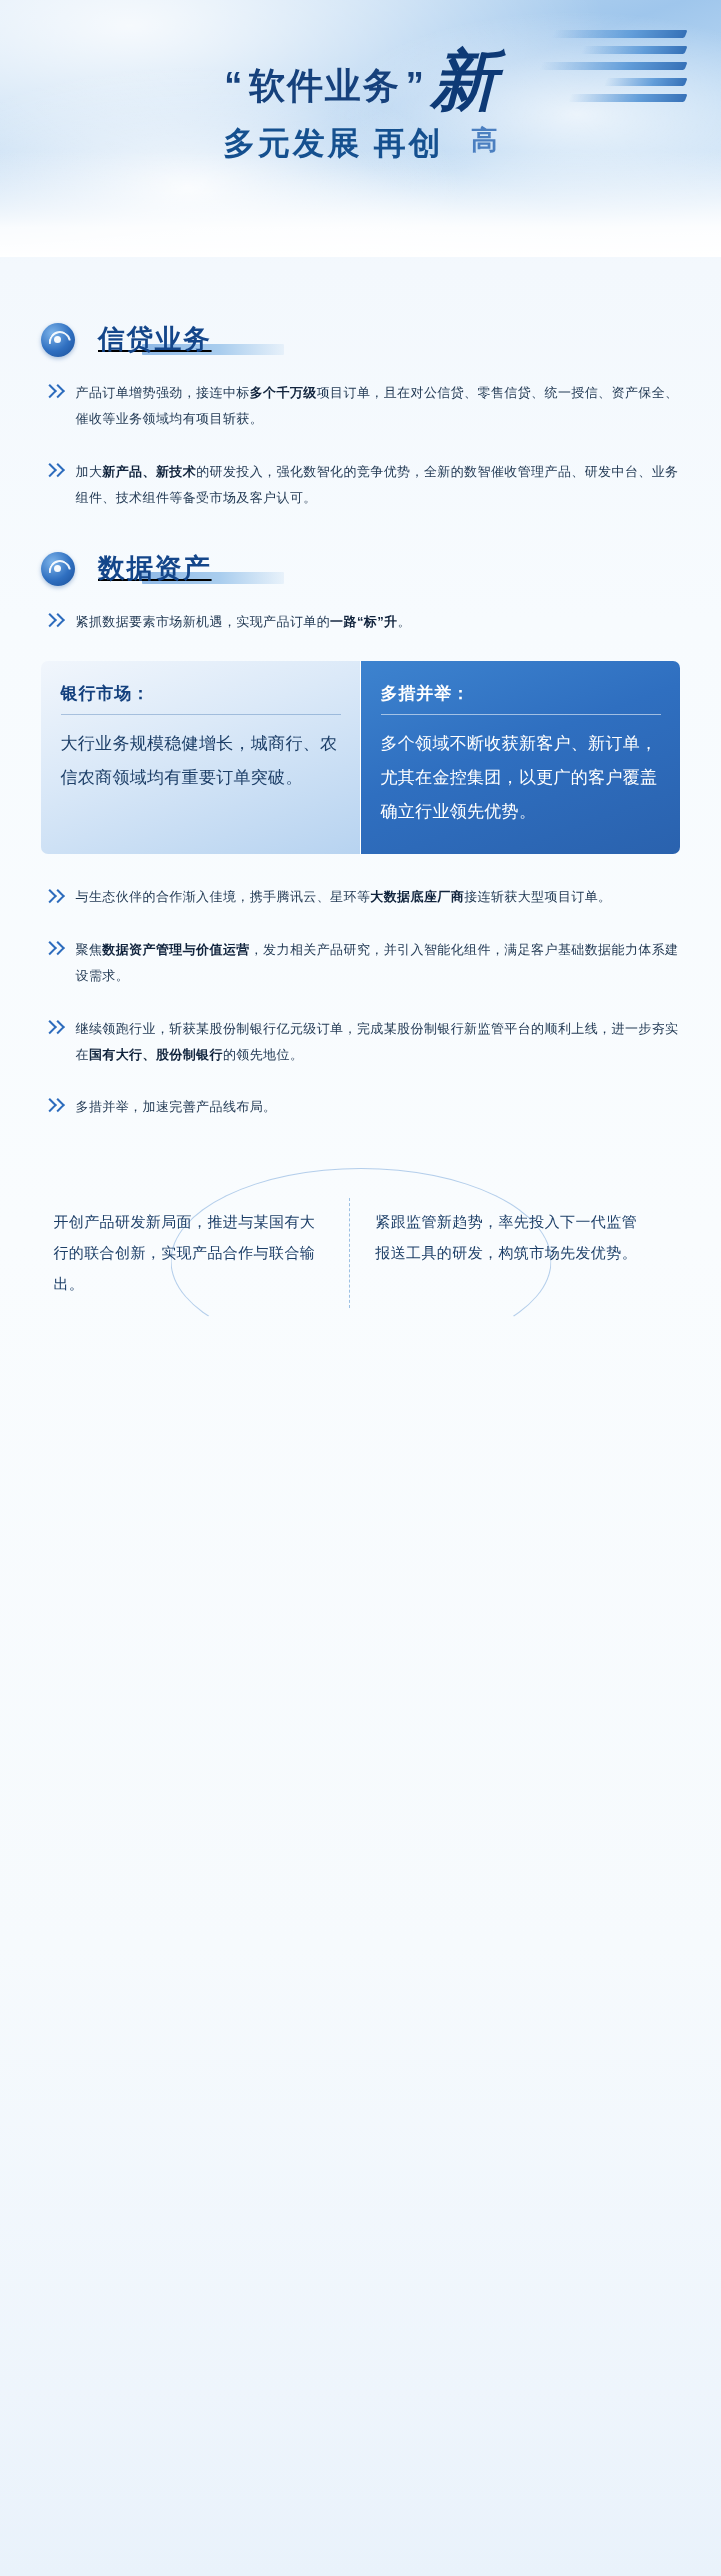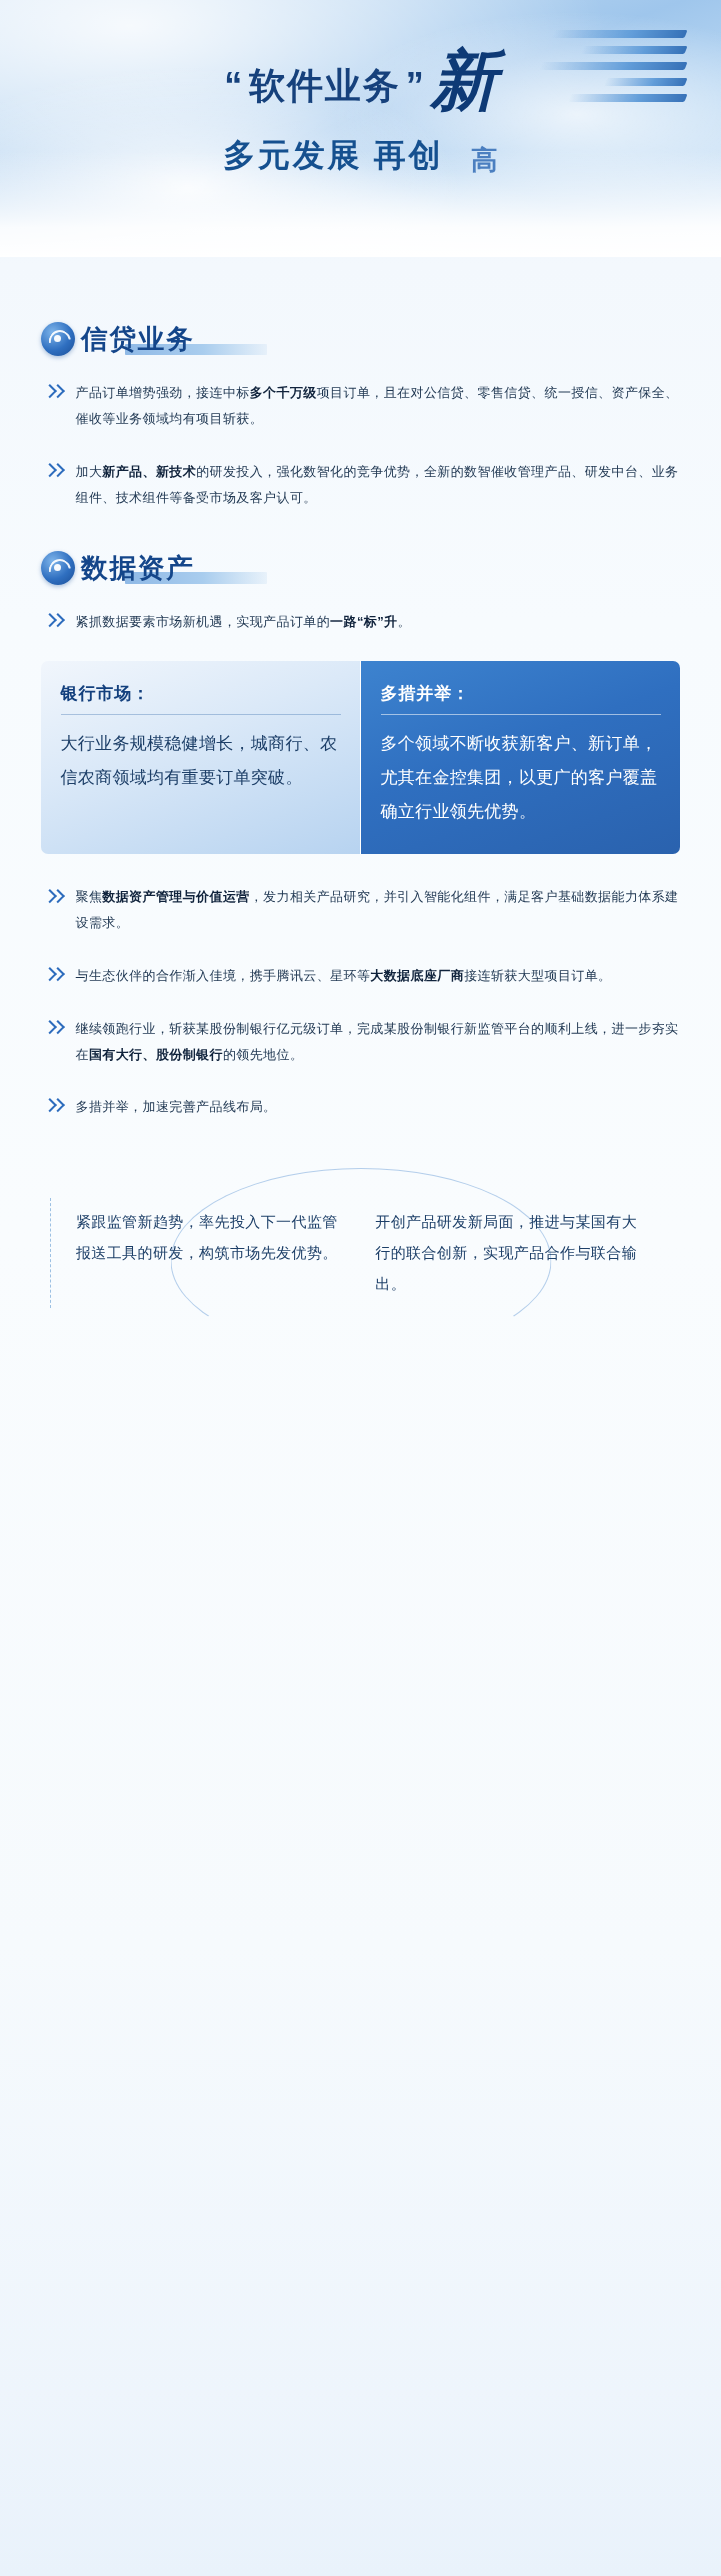--- a/index.html
+++ b/index.html
@@ -66,27 +66,27 @@
     font-size: 66px;
     font-weight: bold;
     color: #0e3a76;
     font-style: italic;
     letter-spacing: 0;
     line-height: 0.9;
     position: relative;
     top: 5.3px;
   }
   .hero-line2 {
-    margin-top: 28px;
+    margin-top: 16px;
     font-size: 32px;
     font-weight: bold;
     color: #15508f;
     letter-spacing: 2.7px;
     display:flex;
-    align-items:flex-end;
+    align-items:flex-start;
     justify-content:center;
     gap: 28px;
   }
   .hero-line2 .gao {
     font-size: 26.6px;
     font-weight: bold;
     color: #4b7fc0;
     letter-spacing: 0;
   }
   .hero-stripes {
@@ -109,24 +109,25 @@
   .hero-stripes span:nth-child(3){ top: 35px; width: 146px;}
   .hero-stripes span:nth-child(4){ top: 51px; width: 81px;}
   .hero-stripes span:nth-child(5){ top: 67px; width: 117px;}
 
   
   .content { padding: 25px 41px 35px 41px; }
 
   .section { margin-bottom: 12.4px; }
   .section-head {
     display:flex;
-    align-items:center;
-    gap: 6px;
+    align-items:flex-end;
+    gap: 23px;
     margin: 39px 0 23px 0;
     position:relative;
+    text-decoration:underline;
   }
   .sec-icon {
     width: 34px; height: 34px;
     border-radius: 50%;
     background: radial-gradient(circle at 34% 30%, #7db4ea 0%, #2f6fc0 55%, #1b4e96 100%);
     position:relative;
     flex: none;
     box-shadow: 0 1.8px 4.4px rgba(31,86,158,0.35);
   }
   .sec-icon:before {
@@ -367,31 +368,31 @@
           <p>多个领域不断收获新客户、新订单，尤其在金控集团，以更广的客户覆盖确立行业领先优势。</p>
         </div>
       </div>
 
       <div class="bullet">
         <div class="chev">
             <i></i>
             <b></b>
           </div>
         <div class="btext">
+          <span>与生态伙伴的合作渐入佳境，携手腾讯云、星环等</span><strong>大数据底座厂商</strong><span>接连斩获大型项目订单。</span>
+        </div>
+      </div>
+
+      <div class="bullet">
+        <div class="chev">
+            <i></i>
+            <b></b>
+          </div>
+        <div class="btext">
           <span>聚焦</span><strong>数据资产管理与价值运营</strong><span>，发力相关产品研究，并引入智能化组件，满足客户基础数据能力体系建设需求。</span>
-        </div>
-      </div>
-
-      <div class="bullet">
-        <div class="chev">
-            <i></i>
-            <b></b>
-          </div>
-        <div class="btext">
-          <span>与生态伙伴的合作渐入佳境，携手腾讯云、星环等</span><strong>大数据底座厂商</strong><span>接连斩获大型项目订单。</span>
         </div>
       </div>
     </div>
 
     <div class="section">
 
       <div class="bullet">
         <div class="chev">
             <i></i>
             <b></b>
@@ -408,20 +409,20 @@
           </div>
         <div class="btext">
           <span>多措并举，加速完善产品线布局。</span>
         </div>
       </div>
     </div>
 
     <div class="footer-wrap">
       <div class="footer-arc"></div>
       <div class="footer-cols">
+        <div class="fcol left">开创产品研发新局面，推进与某国有大行的联合创新，实现产品合作与联合输出。</div>
         <div class="fcol right">紧跟监管新趋势，率先投入下一代监管报送工具的研发，构筑市场先发优势。</div>
-        <div class="fcol left">开创产品研发新局面，推进与某国有大行的联合创新，实现产品合作与联合输出。</div>
       </div>
     </div>
 
   </div>
 </div>
 
 
 </body></html>

